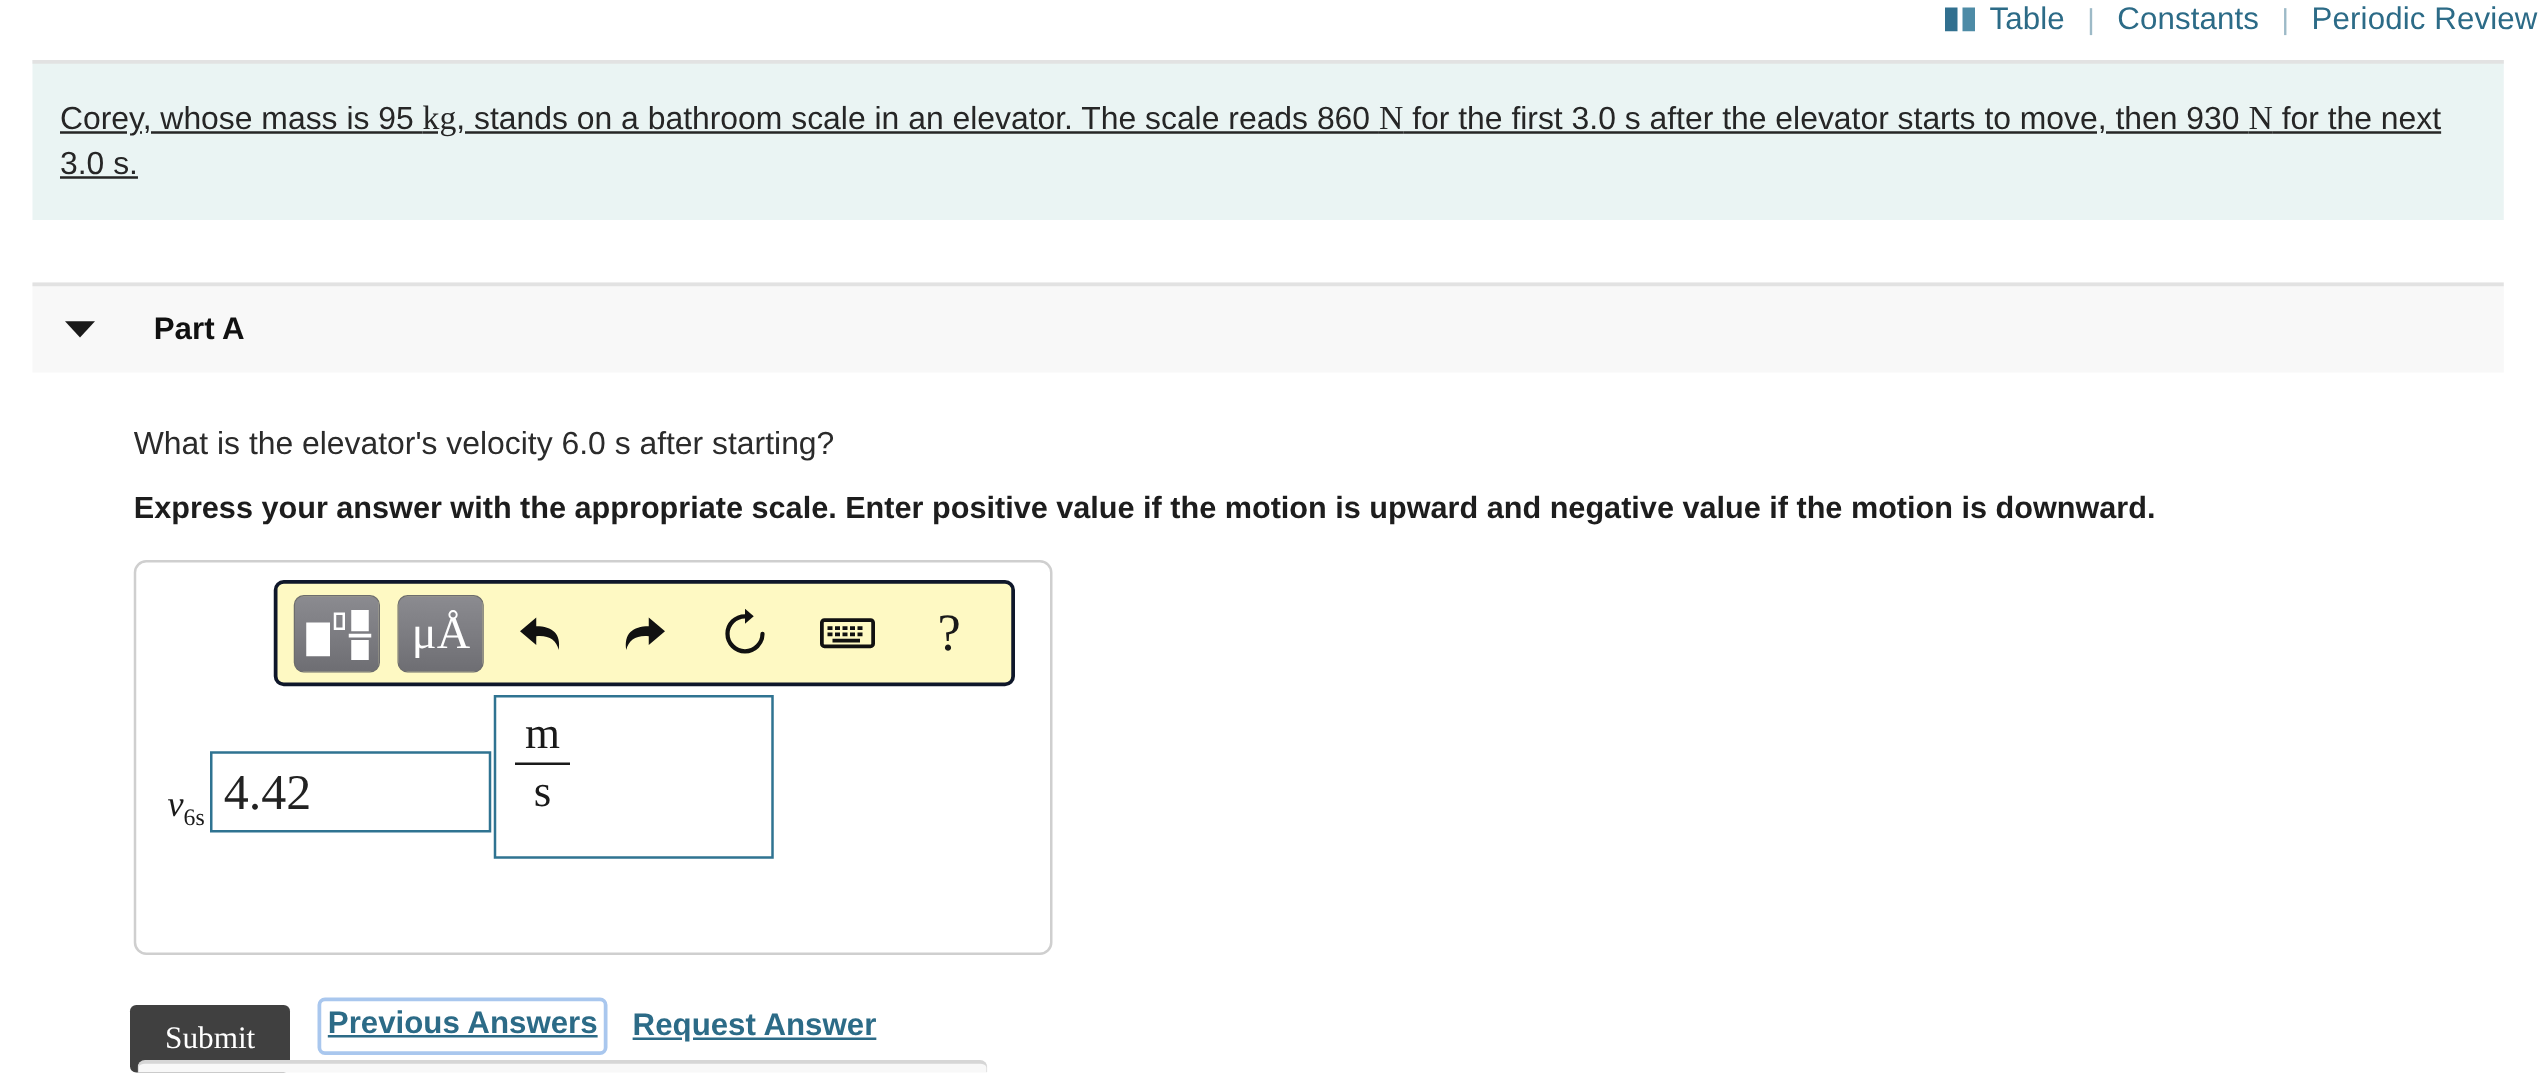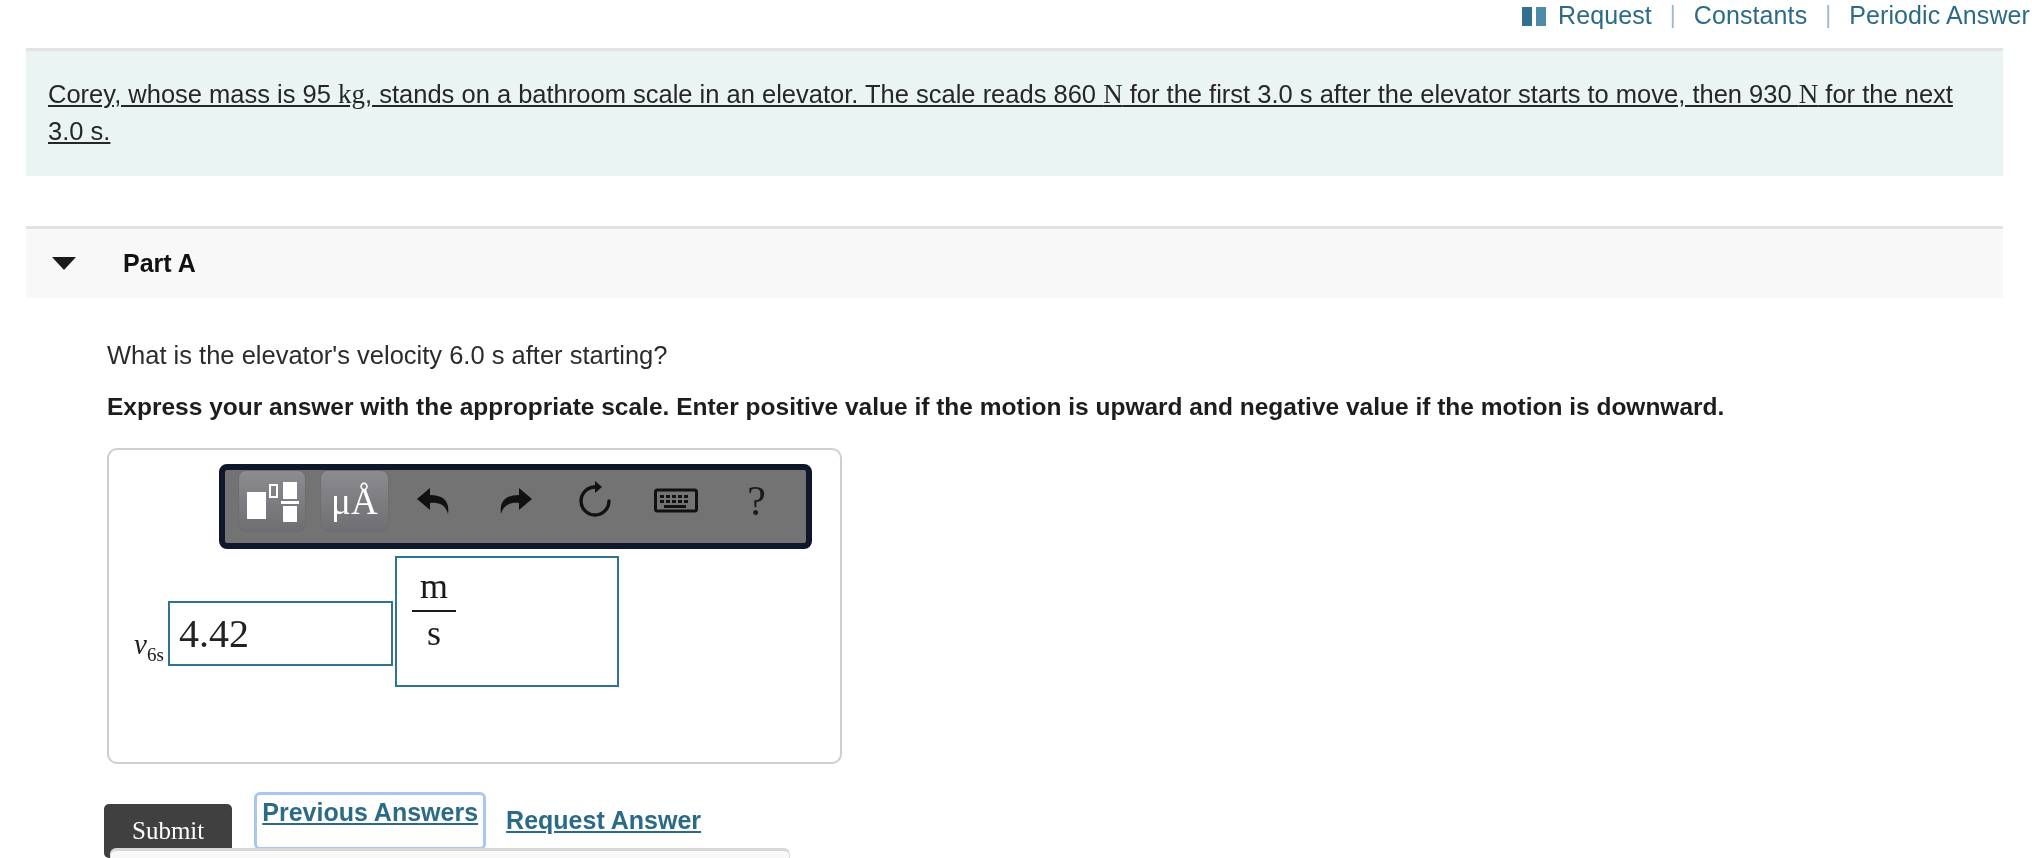--- a/index.html
+++ b/index.html
@@ -139,24 +139,25 @@
     border-radius: 10px;
     background: #ffffff;
   }
 
   .toolbar {
     position: absolute;
     left: 110px;
     top: 14px;
     width: 593px;
     height: 85px;
-    background: #737373;
-    border: 6px solid #0f172a;
+    background: #fef9c3;
+    border: 3px solid #0f172a;
     border-radius: 8px;
     display: flex;
+    align-items: center;
     padding-left: 13px;
     gap: 0px;
   }
   .tb-btn {
     width: 76px;
     height: 62px;
     border-radius: 8px;
     display: flex;
     align-items: center;
     justify-content: center;
@@ -274,21 +275,21 @@
     font-family: Liberation Serif, serif;
     padding: 14px 28px 15px 28px;
     cursor: pointer;
     line-height: 1;
     margin-top: 21px;
   }
   .focus-wrap {
     margin-left: 22px;
     border: 3px solid #a9c7ee;
     border-radius: 6px;
-    padding: 3px 5px 20px 5px;
+    padding: 3px 5px 8px 5px;
     background: #ffffff;
     display: inline-block;
   }
   .link-btn {
     color: #2c6b87;
     font-size: 25px;
     font-weight: bold;
     text-decoration: underline;
     cursor: pointer;
     white-space: nowrap;
@@ -310,26 +311,26 @@
   }
 </style>
 </head>
 <body>
 
 <div class="topbar">
   <div class="topbar-inner">
     <span class="util-link">
       <span class="book-icon">
         <span class="pg left"></span><span class="pg right"></span>
-      </span><span>Request</span>
+      </span><span>Table</span>
     </span>
     <span class="util-sep">|</span>
     <span class="util-link">Constants</span>
     <span class="util-sep">|</span>
-    <span class="util-link">Periodic Answer</span>
+    <span class="util-link">Periodic Review</span>
   </div>
 </div>
 
 <div class="problem-box">
   <div class="problem-text">
     <span>Corey, whose mass is 95 </span><span class="mathvar">kg</span><span>, stands on a bathroom scale in an elevator. The scale reads 860 </span><span class="mathvar">N</span><span> for the first 3.0 s after the elevator starts to move, then 930 </span><span class="mathvar">N</span><span> for the next 3.0 s.</span>
   </div>
 </div>
 
 <div class="part-header">

